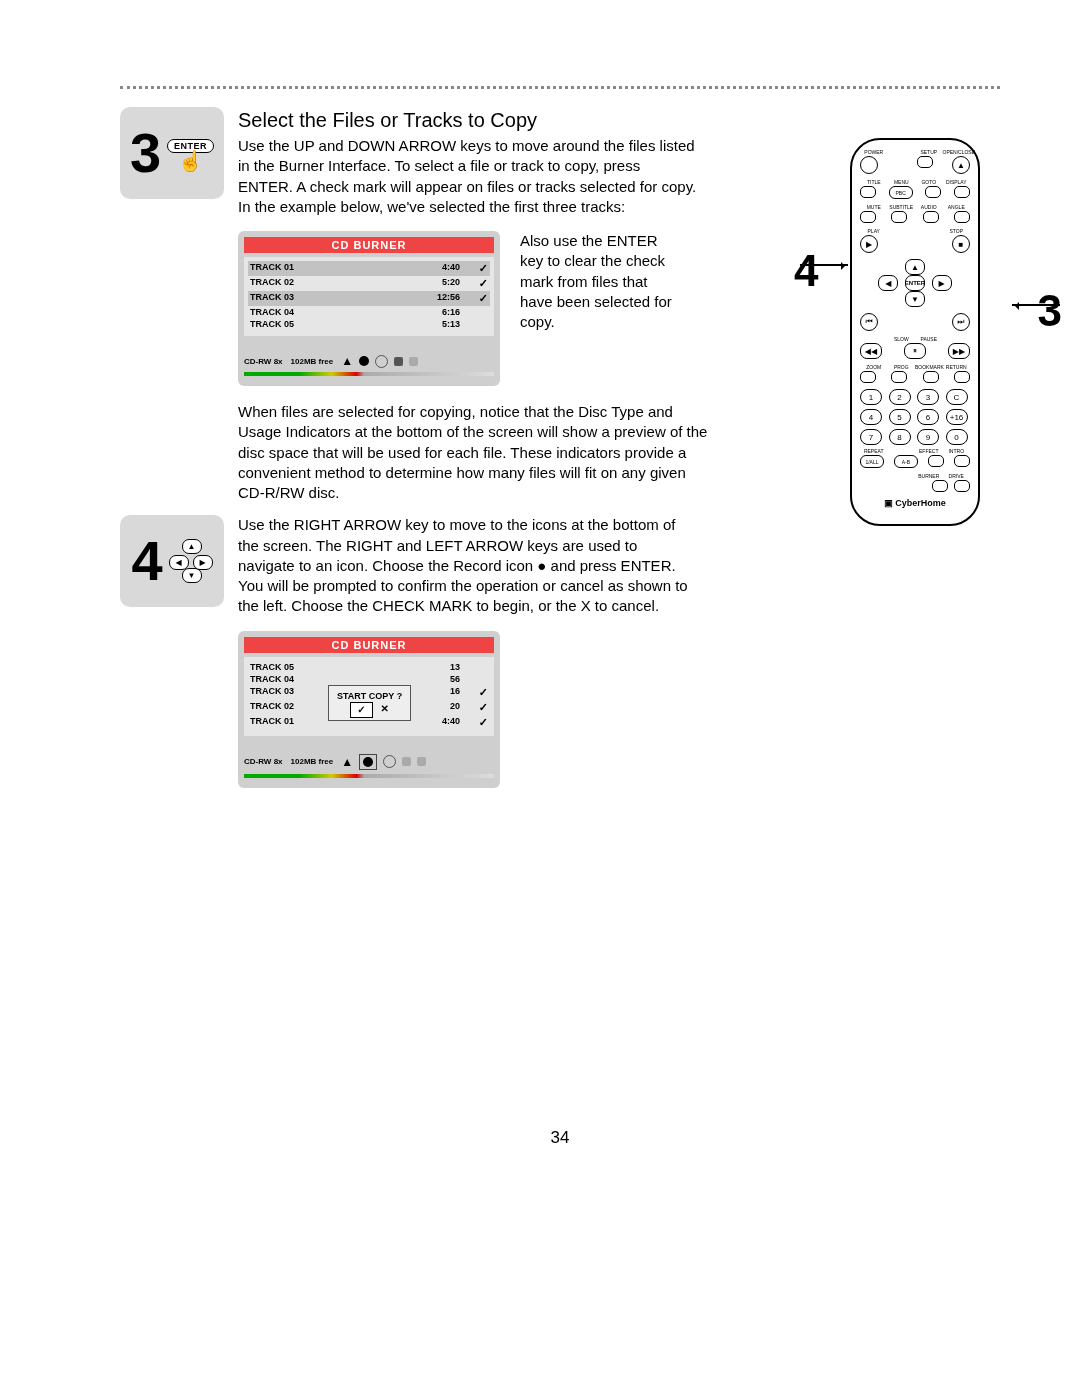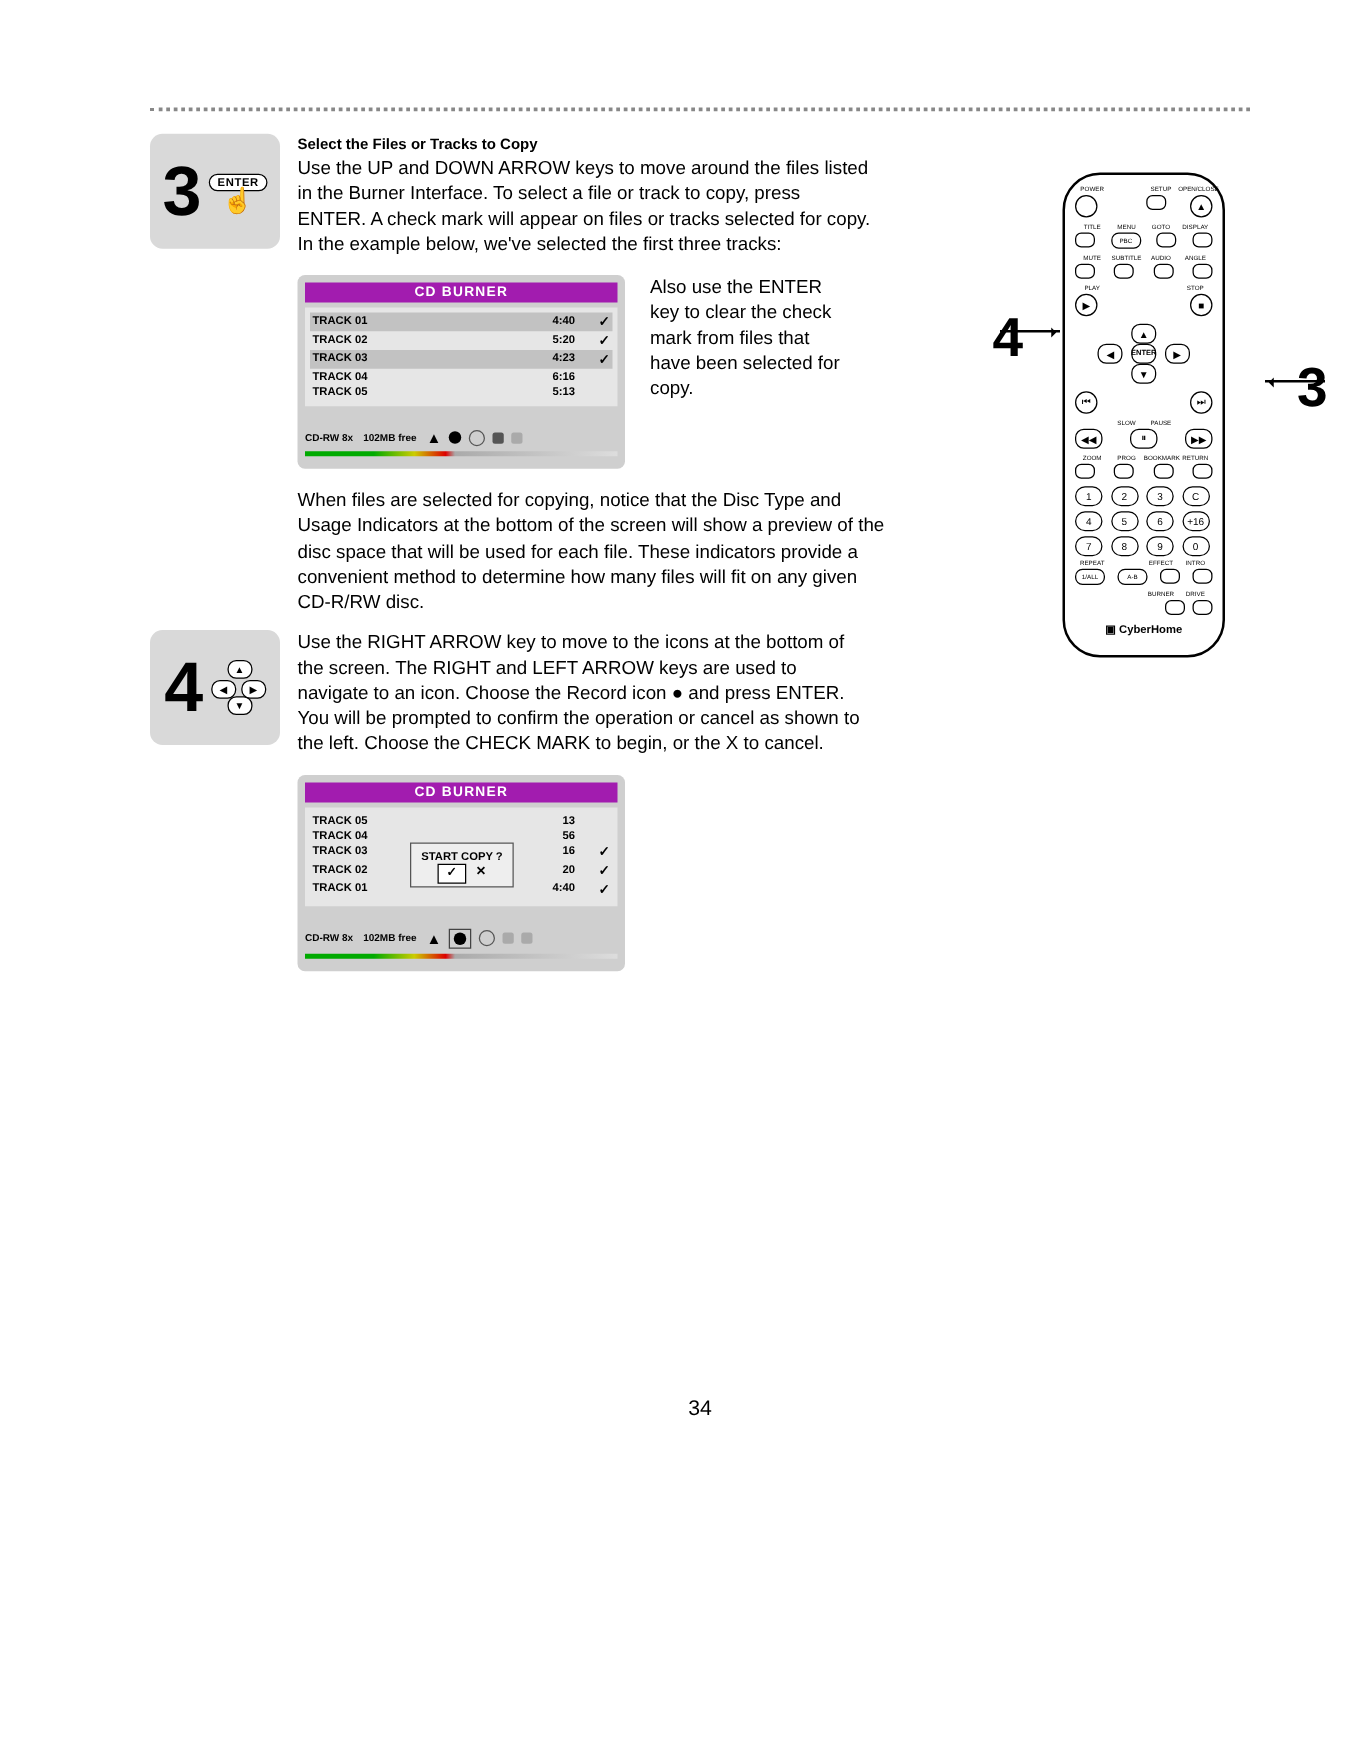--- a/index.html
+++ b/index.html
@@ -60,39 +60,39 @@
   .hand {
     font-size: 20px;
     line-height: 0.6;
   }
   .body {
     font-size: 15px;
     line-height: 1.35;
     max-width: 460px;
   }
   .h3 {
-    font-weight: bold;
-    font-size: 12px;
+    font-weight: normal;
+    font-size: 20px;
     margin-bottom: 2px;
   }
   .screens-row {
     display: flex;
     gap: 20px;
     align-items: flex-start;
     margin: 12px 0 16px 118px;
   }
   .cdpanel {
     width: 250px;
     background: #cfcfcf;
     border-radius: 6px;
     padding: 6px 6px 10px 6px;
     position: relative;
   }
   .cdhead {
-    background: #a21caf;
+    background: #ef4444;
     color: #fff;
     text-align: center;
     font-weight: bold;
     font-size: 11px;
     letter-spacing: 1px;
     padding: 2px 0;
   }
   .cdtable {
     background: #e6e6e6;
     margin-top: 4px;
@@ -233,21 +233,21 @@
             <span class="ttime">4:40</span>
             <span class="tcheck">✓</span>
           </div>
           <div class="trow">
             <span class="tname">TRACK 02</span>
             <span class="ttime">5:20</span>
             <span class="tcheck">✓</span>
           </div>
           <div class="trow sel">
             <span class="tname">TRACK 03</span>
-            <span class="ttime">4:23</span>
+            <span class="ttime">12:56</span>
             <span class="tcheck">✓</span>
           </div>
           <div class="trow">
             <span class="tname">TRACK 04</span>
             <span class="ttime">6:16</span>
             <span class="tcheck"></span>
           </div>
           <div class="trow">
             <span class="tname">TRACK 05</span>
             <span class="ttime">5:13</span>

